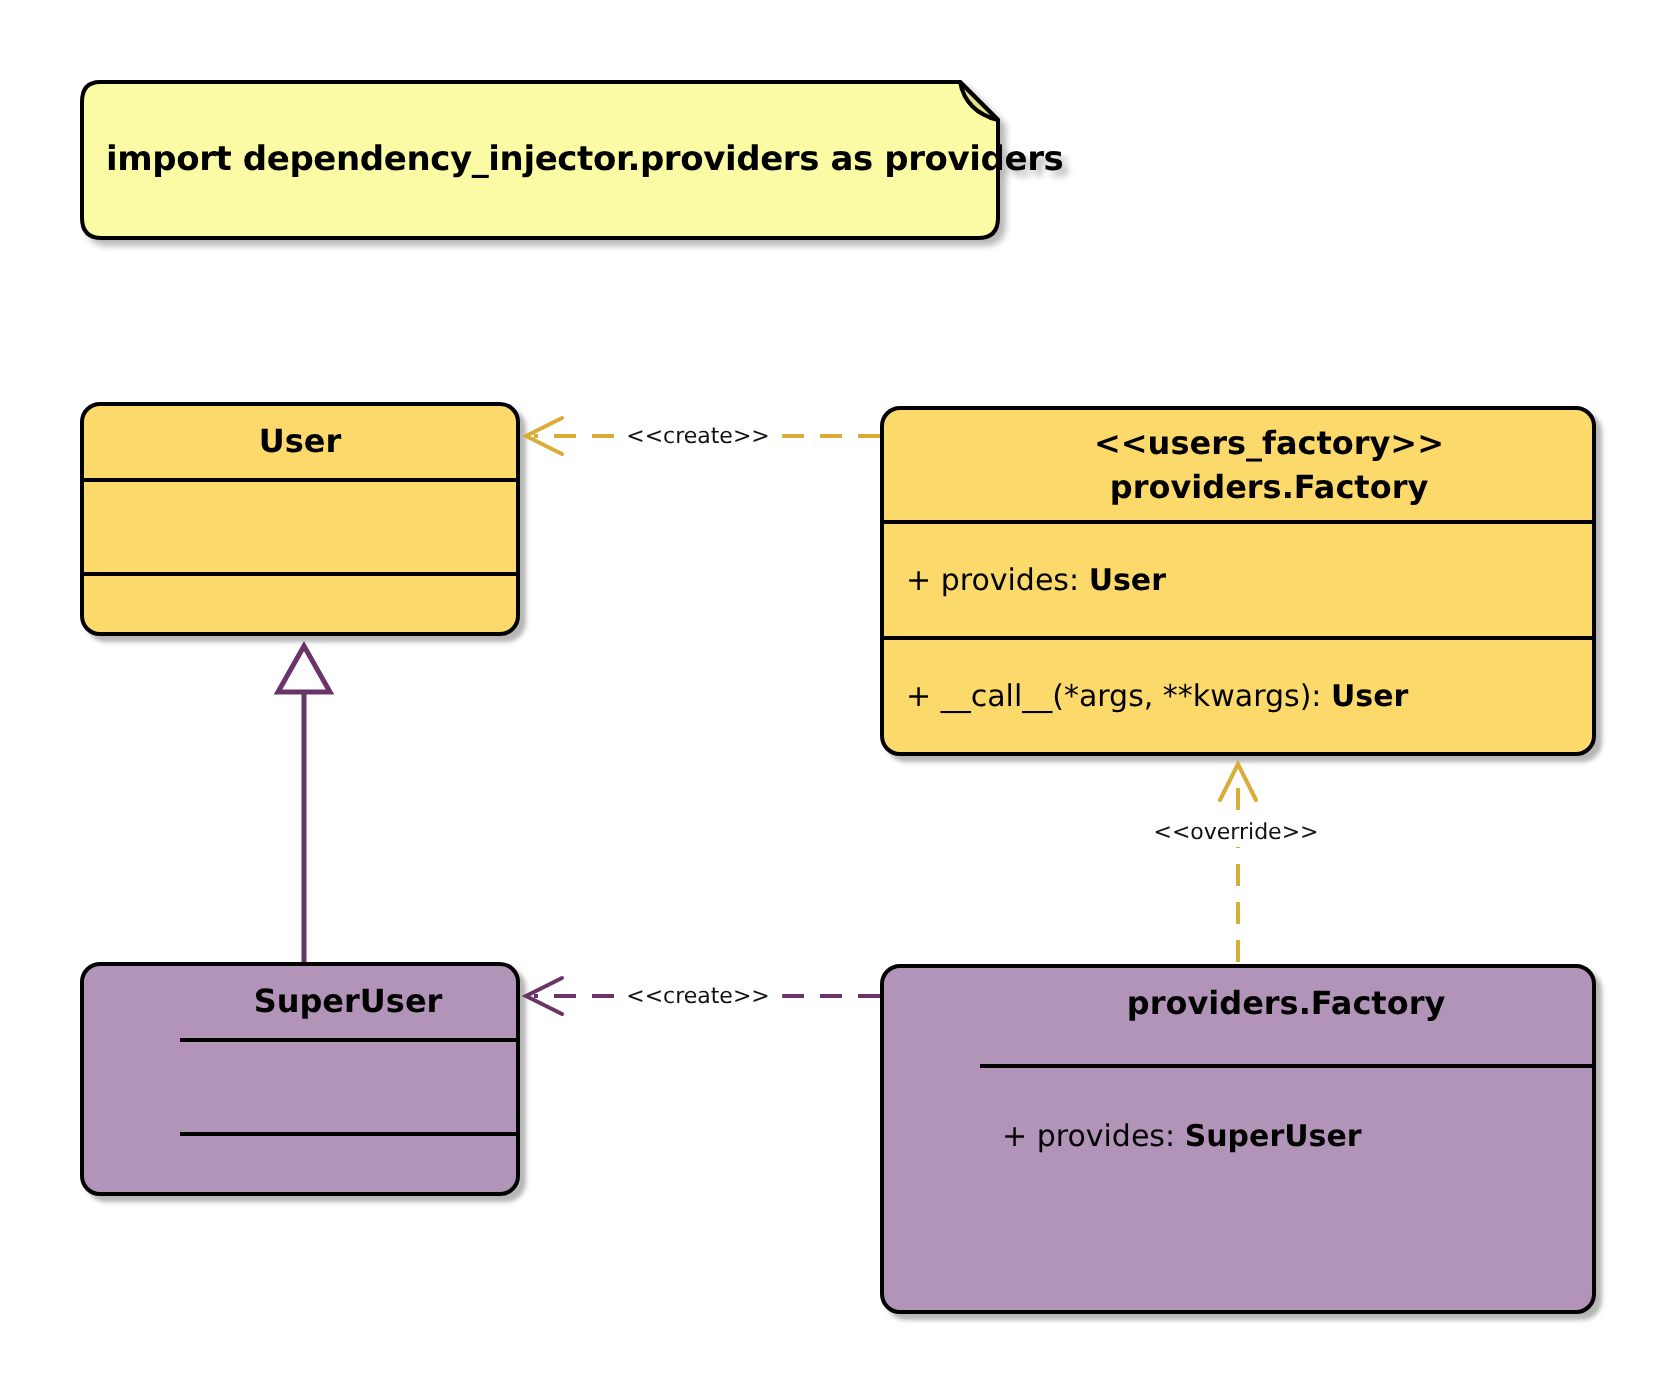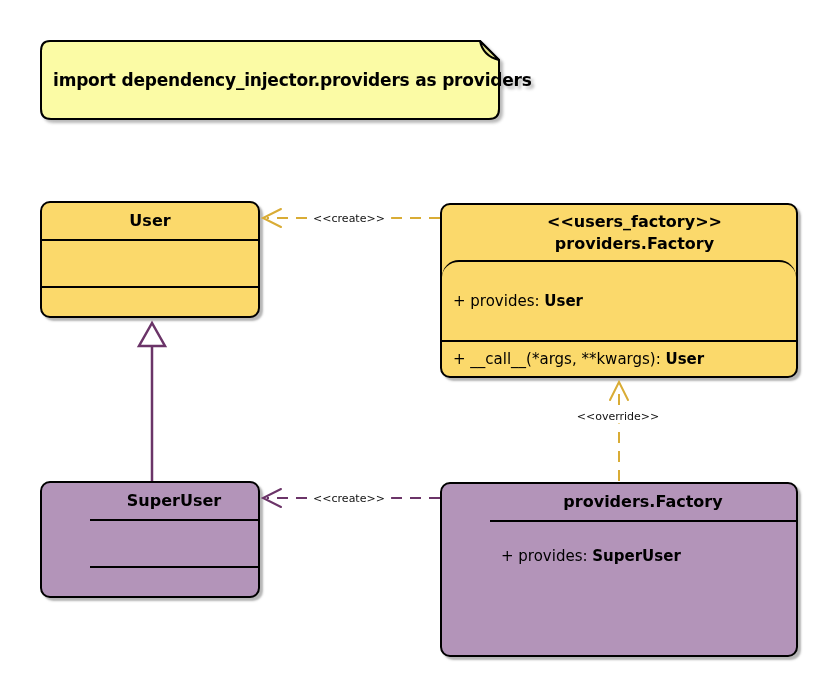--- a/index.html
+++ b/index.html
@@ -75,27 +75,27 @@
   }
   .cls-methods { flex: 1 1 auto; }
   .member b { font-weight: bold; }
 
   #class-user          { left: 40px;  top: 201px; width: 220px; height: 117px; }
   #class-user .cls-title, #class-superuser .cls-title { height: 36px; }
   #class-user .cls-attrs, #class-superuser .cls-attrs { height: 47px; }
 
   #class-users-factory { left: 440px; top: 203px; width: 358px; height: 175px; }
   #class-users-factory .cls-title { height: 55px; padding-left: 31px; }
-  #class-users-factory .cls-attrs { height: 80px; border-radius: 17px; }
+  #class-users-factory .cls-attrs { height: 58px; }
 
   #class-superuser     { left: 40px;  top: 481px; width: 220px; height: 117px; }
 
   #class-superuser-factory { left: 440px; top: 482px; width: 358px; height: 175px; }
   #class-superuser-factory .cls-title { height: 36px; }
-  #class-superuser-factory .cls-attrs { height: 70px; }
+  #class-superuser-factory .cls-attrs { height: 70px; margin-top: 12px; }
 
   
   .edges { position: absolute; inset: 0; pointer-events: none; }
   .dash { fill: none; stroke-width: 2; stroke-dasharray: 11 8; }
   .solid { fill: none; stroke-width: 2.5; }
   .gold { stroke: var(--edge-gold); }
   .plum { stroke: var(--edge-purple); }
   .head { fill: none; stroke-width: 2; stroke-linejoin: miter; stroke-linecap: round; }
   .tri  { fill: #ffffff; stroke: var(--edge-purple); stroke-width: 2.5; stroke-linejoin: miter; }
 

